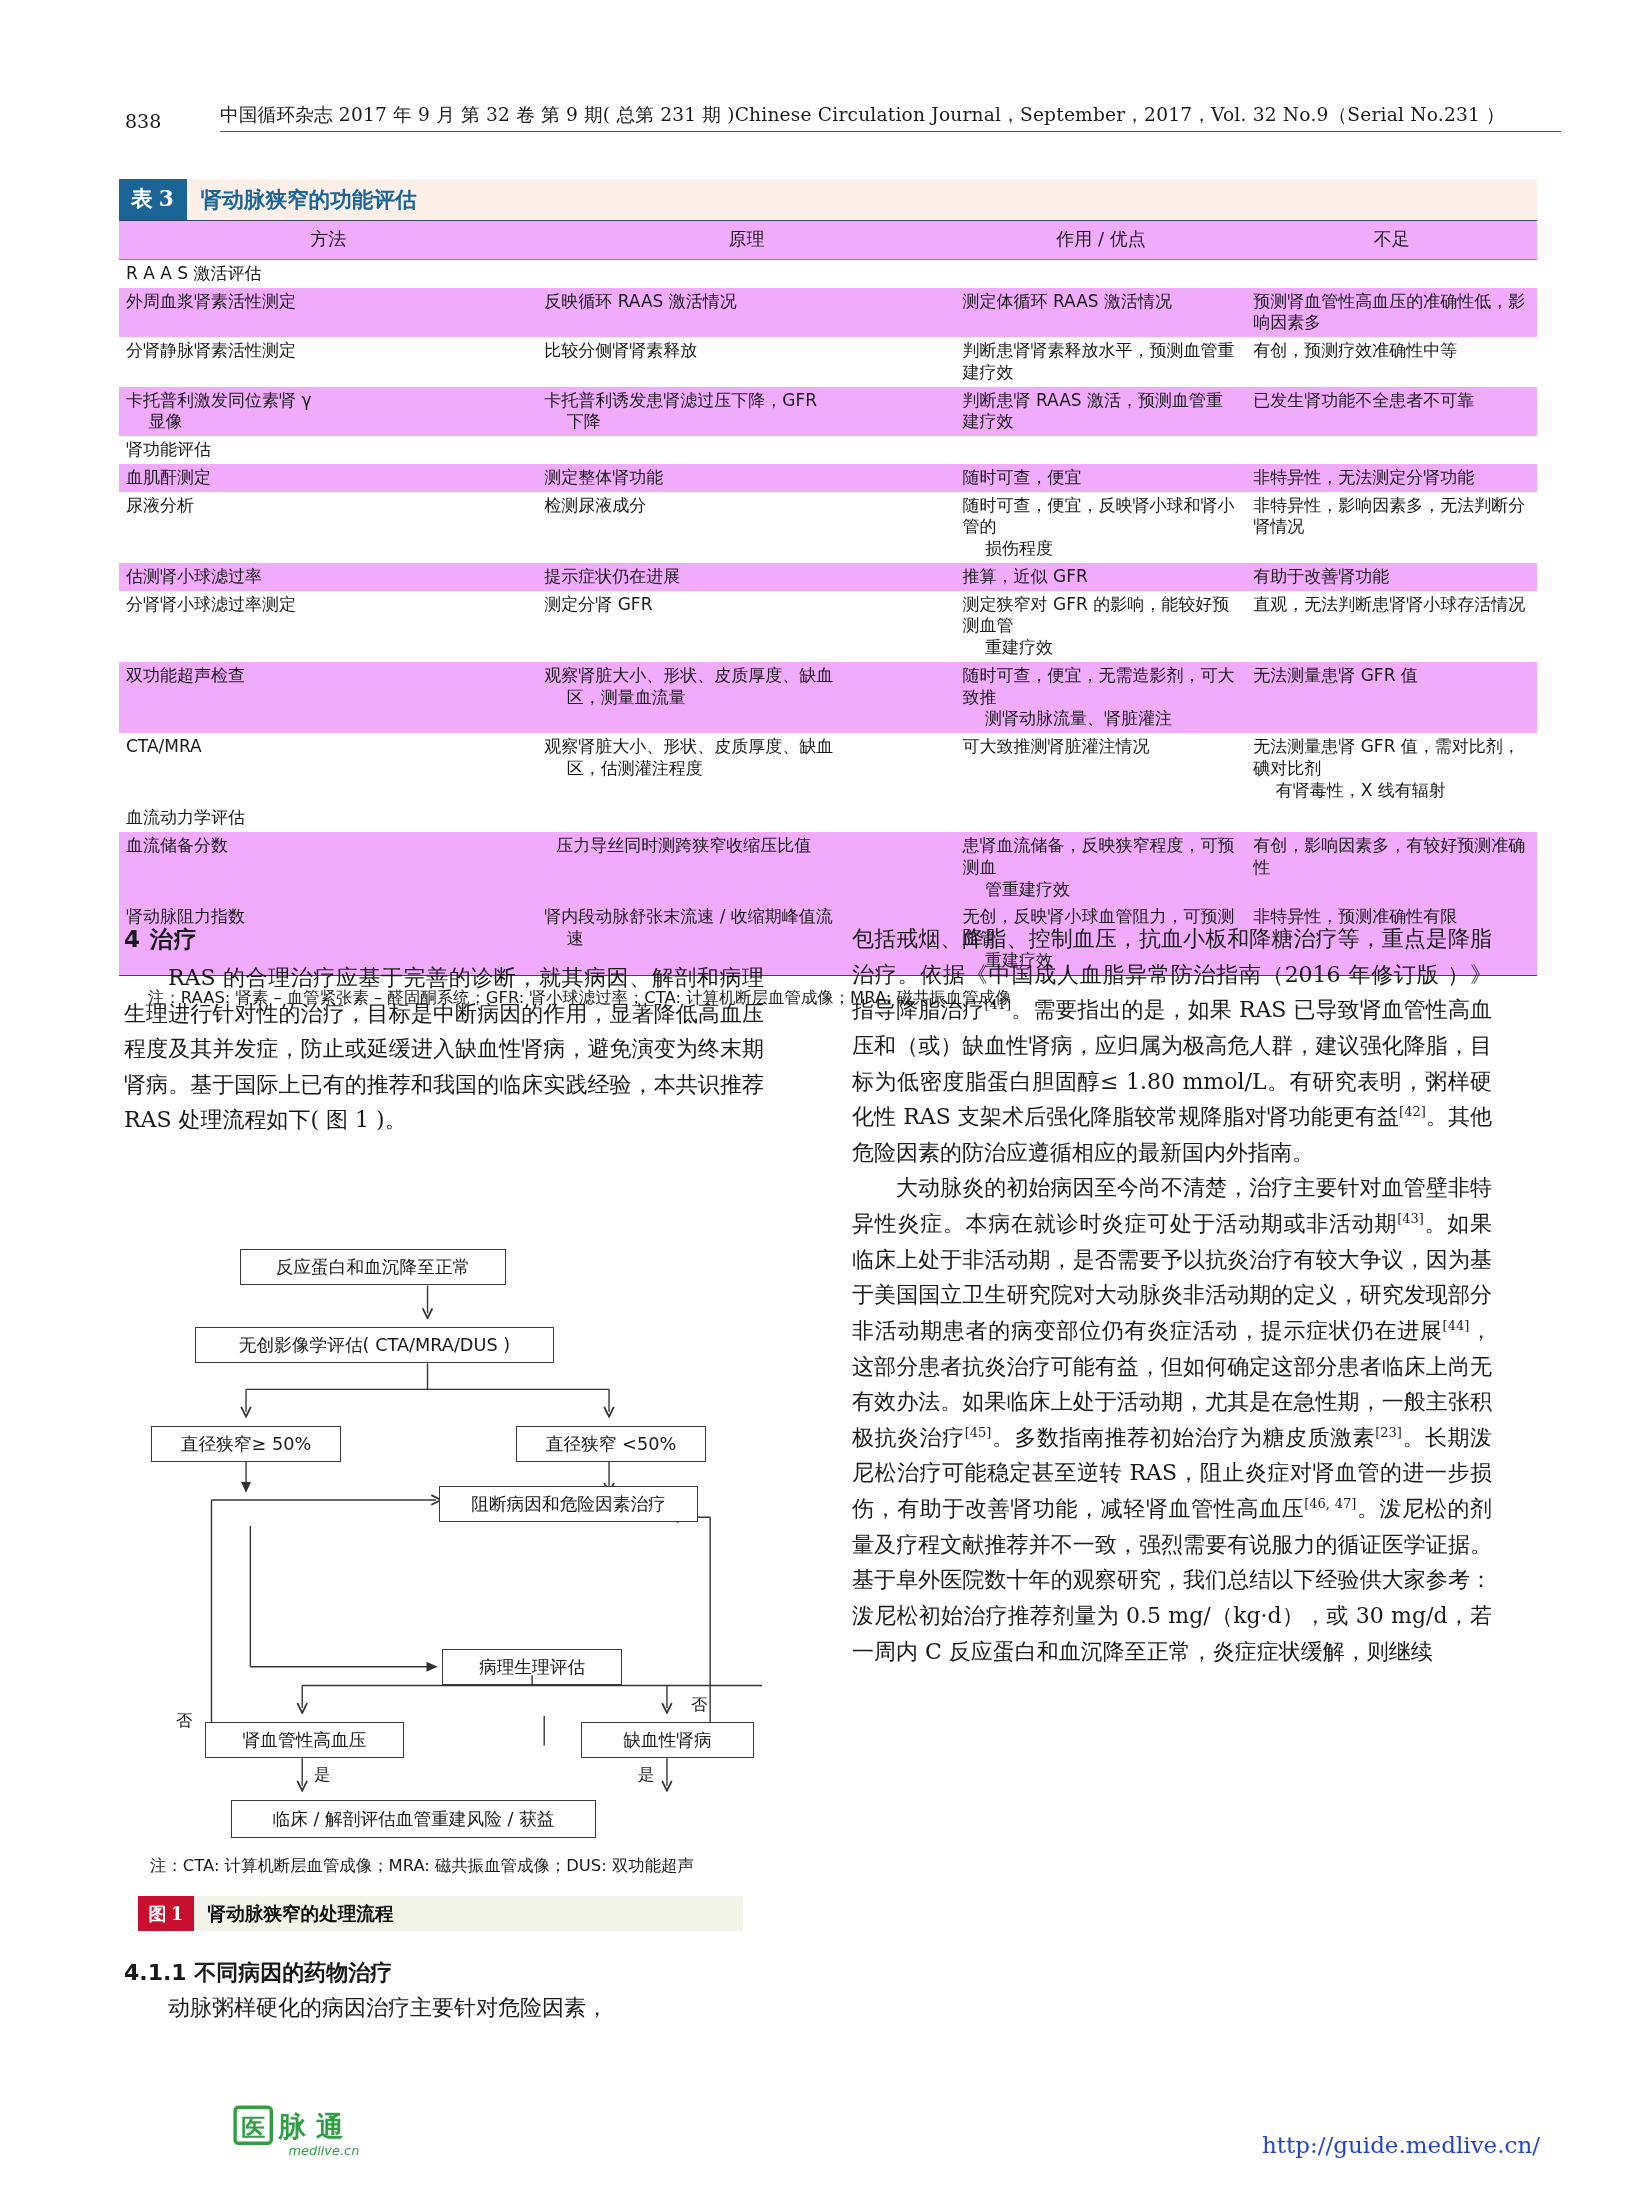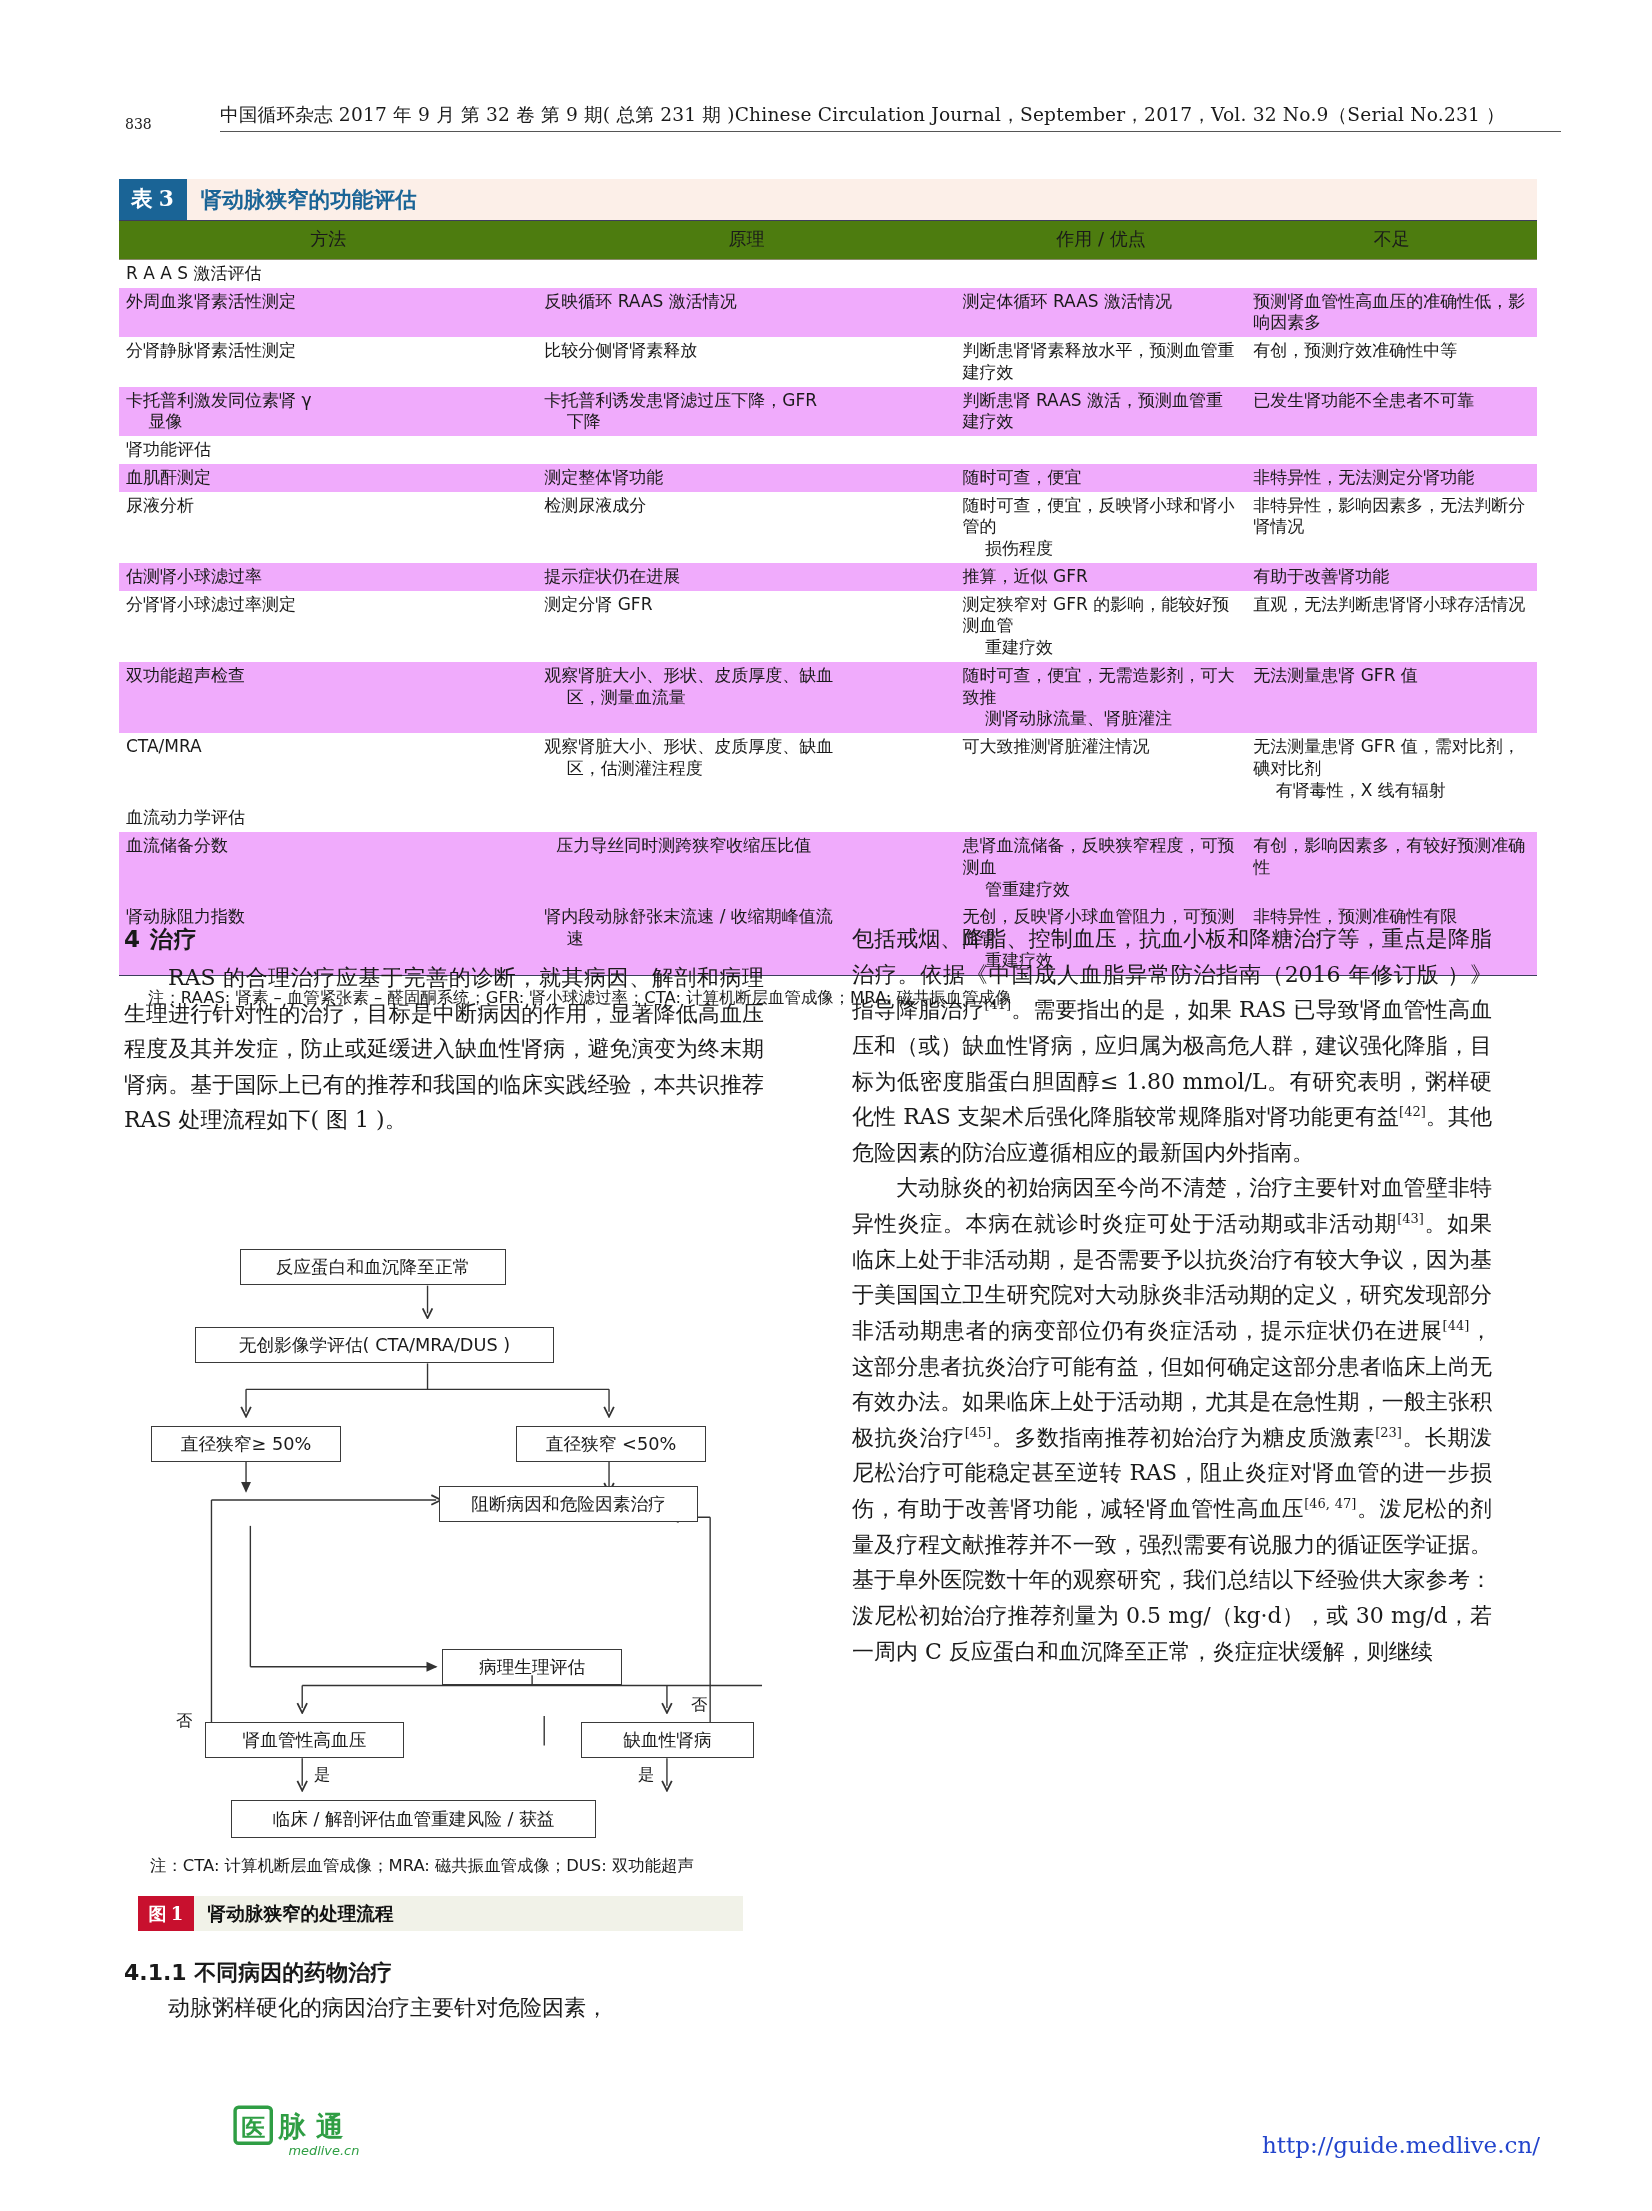--- a/index.html
+++ b/index.html
@@ -15,21 +15,21 @@
   .page { position:absolute; inset:0; padding: 0; }
 
   
   .runhead {
     position:absolute; left:0; right:0; top:102px;
     display:flex; align-items:flex-end;
     padding: 0 91px 0 125px;
   }
   .folio {
     font-family:"DejaVu Serif","Liberation Serif",serif;
-    font-size:14px; color:#1a1a1a; width:95px; flex:none;
+    font-size:19px; color:#1a1a1a; width:95px; flex:none;
   }
   .runhead-rule {
     flex:1 1 auto; border-bottom:1.3px solid #555; padding-bottom:2.6px;
     text-align:left;
   }
   .runhead-text {
     font-family:"DejaVu Serif","Liberation Serif",serif;
     font-size:18.6px; letter-spacing:0.2px; white-space:nowrap;
   }
 
@@ -42,21 +42,21 @@
     background:#1a6496; color:#fff; font-weight:bold; font-size:21.6px;
     padding:3.5px 12px 5.2px; line-height:1; letter-spacing:0.9px;
     display:flex; align-items:center; height:100%;
   }
   .tbl-badge .num { margin-left:5.2px; font-family:"DejaVu Serif",serif; }
   .tbl-caption-text {
     color:#1a6496; font-weight:bold; font-size:21.6px; margin-left:14px;
   }
   table.t3 { width:100%; border-collapse:collapse; font-size:17px; }
   table.t3 thead th {
-    background:#4d7c0f; font-weight:normal; font-size:18px;
+    background:#f0abfc; font-weight:normal; font-size:18px;
     padding:6px 0 7.8px; text-align:center;
     border-top:1.9px solid #3d3d5c; border-bottom:1px solid #8a8a6a;
   }
   table.t3 td { padding:3px 7px; vertical-align:top; line-height:1.28; }
   table.t3 tr.band td { background:#f0abfc; }
   table.t3 tr.group td { background:transparent; }
   td.c-method { width:29.5%; }
   td.c-princ  { width:29.5%; }
   td.c-benefit{ width:20.5%; }
   td.c-limit  { width:20.5%; }

